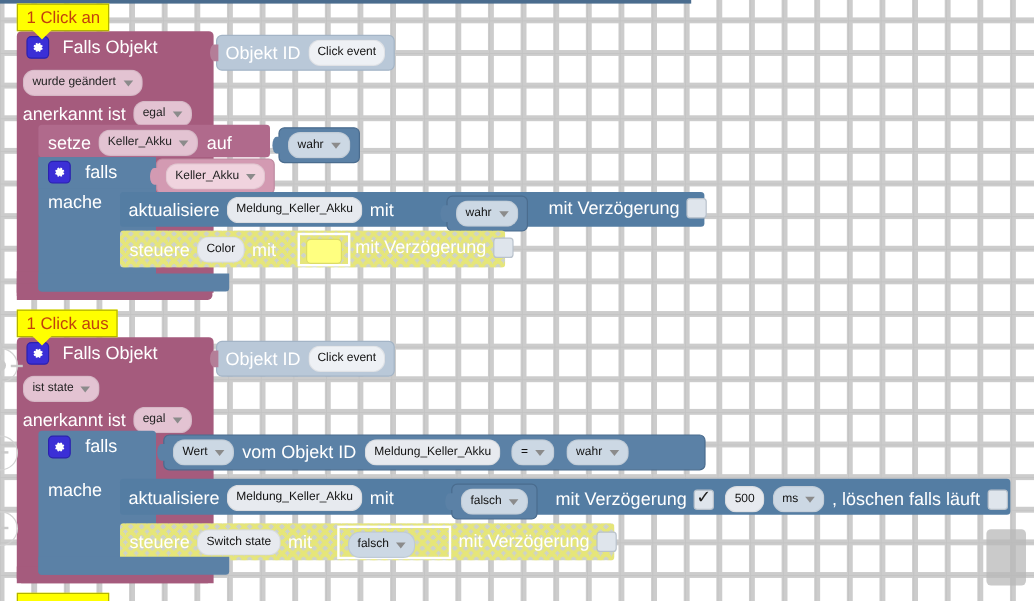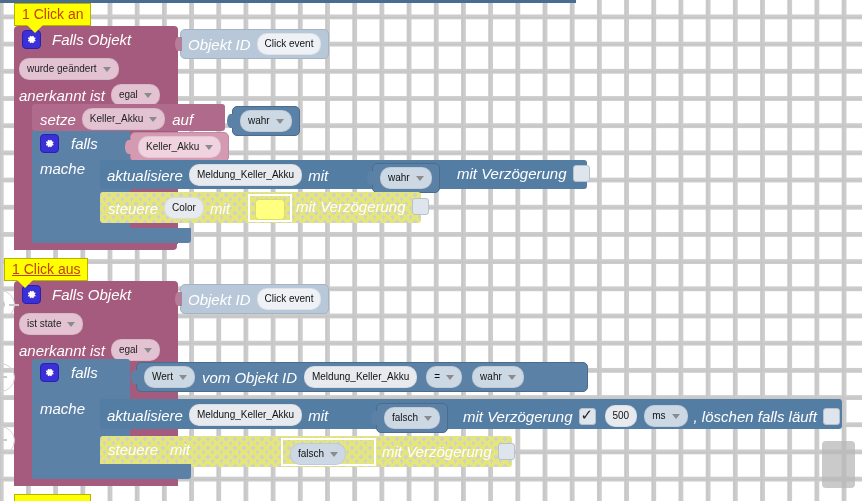--- a/index.html
+++ b/index.html
@@ -33,21 +33,21 @@
   
   .blk{position:absolute;box-sizing:border-box;}
   .mauve{background:#a55b7d;}
   .mauve-lt{background:#b06a8c;}
   .steel{background:#5b81a6;}
   .steel-d{background:#547da3;}
   .row{
     position:absolute;display:flex;align-items:center;
     color:#ffffff;font-size:15px;white-space:nowrap;
   }
-  .lbl{color:#ffffff;font-style:italic;}
+  .lbl{color:#ffffff;}
   
   .field{
     display:inline-flex;align-items:center;gap:4px;
     background:#e3c3d2;color:#222;border-radius:10px;
     padding:1px 7px 2px 7px;font-size:10px;line-height:17px;
     border:1px solid rgba(0,0,0,.06);
   }
   .field.blue{background:#ccd8e4;color:#111;}
   .field.white{background:#eef1f5;color:#111;}
   .field.plain{background:#e7eaef;color:#111;}
@@ -256,21 +256,21 @@
   <div class="sel-outline" style="left:248px;top:194px;width:44px;height:28px;"></div>
   <div class="swatch" style="position:absolute;left:255px;top:199px;"></div>
   <div class="row" style="left:296px;top:198px;">
     <span class="lbl">mit Verzögerung</span>
     <span style="width:6px"></span>
     <span class="cb"></span>
   </div>
 
   <div class="blk steel" style="left:32px;top:228px;width:159px;height:15px;border-radius:0 0 3px 3px;"></div>
 
-  <div class="comment" style="left:4px;top:258px;text-decoration:underline;">
+  <div class="comment" style="left:14px;top:258px;">
     <span>1 Click aus</span>
     <span class="tail"></span>
   </div>
 
   <div class="blk mauve" style="left:14px;top:281px;width:164px;height:205px;border-radius:4px 4px 0 0;"></div>
   <div class="blk mauve" style="left:14px;top:472px;width:163px;height:14px;border-radius:0 0 4px 4px;"></div>
 
   <div class="row" style="left:22px;top:285px;">
     <span class="gear">
       <svg width="11" height="11" viewBox="0 0 16 16">
@@ -372,20 +372,21 @@
     <span style="width:6px"></span>
     <span class="lbl">, löschen falls läuft</span>
     <span style="width:6px"></span>
     <span class="cb"></span>
   </div>
 
   <div class="blk disabled" style="left:100px;top:436px;width:412px;height:31px;border-radius:3px;"></div>
   <div class="row" style="left:108px;top:441px;">
     <span class="lbl">steuere</span>
     <span style="width:6px"></span>
+    <span class="field plain">Switch state</span>
     <span style="width:6px"></span>
     <span class="lbl">mit</span>
   </div>
   <div class="sel-outline" style="left:281px;top:438px;width:95px;height:28px;"></div>
   <div class="row" style="left:290px;top:443px;">
     <span class="field blue">
       <span>falsch</span>
       <i class="caret"></i>
     </span>
   </div>

